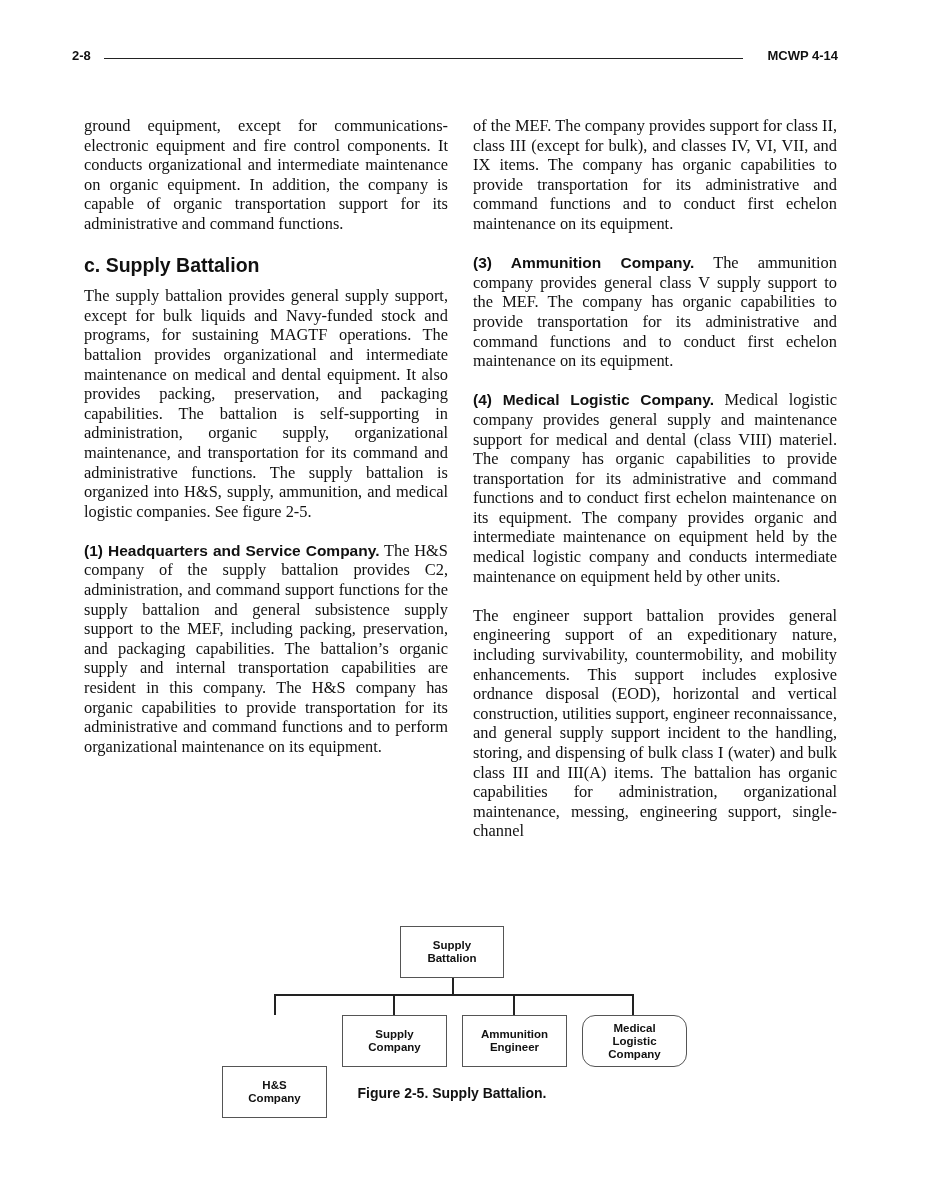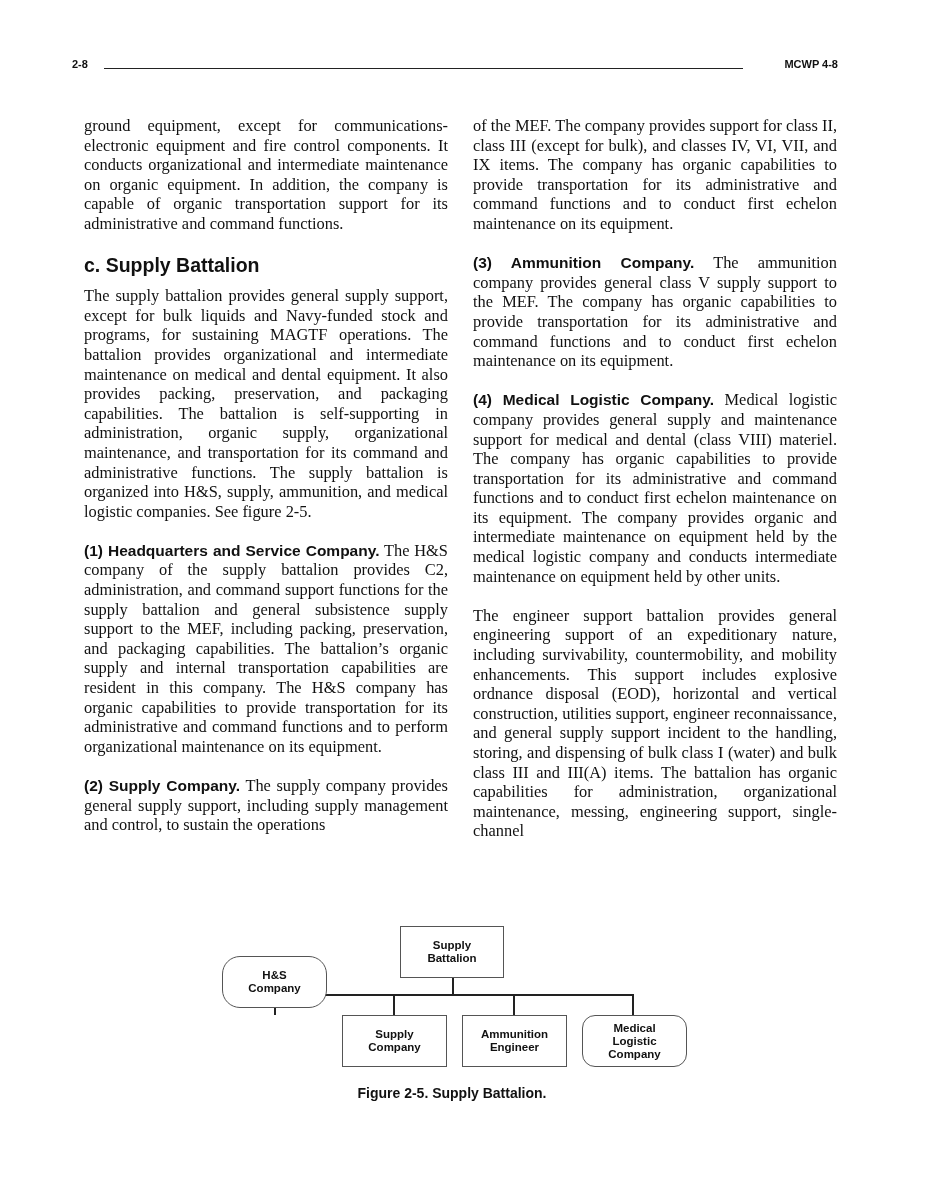--- a/index.html
+++ b/index.html
@@ -1,65 +1,64 @@
 <!DOCTYPE html>
 <html><head>
 <meta charset="utf-8">
 <style>
   html, body { margin:0; padding:0; background:#fff; }
   body { width:926px; height:1198px; position:relative; overflow:hidden; color:#111; }
-  .header { position:absolute; top:58px; left:72px; width:766px; height:22px; font-family:"Liberation Sans", sans-serif; font-weight:bold; font-size:11px; }
+  .header { position:absolute; top:48px; left:72px; width:766px; height:22px; font-family:"Liberation Sans", sans-serif; font-weight:bold; font-size:13px; }
   .header .pg { position:absolute; left:0; top:0; }
   .header .doc { position:absolute; right:0; top:0; }
   .header .rule { position:absolute; left:32px; right:95px; top:10px; border-top:1px solid #222; }
   .col { position:absolute; top:116px; width:364px; font-family:"Liberation Serif", serif; font-size:16.4px; line-height:19.6px; text-align:justify; }
   .col.left { left:64px;margin-left:20px; }
   .col.right { left:473px; }
   .col p { margin:0 0 19.6px 0; }
   .col h2 { font-family:"Liberation Sans", sans-serif; font-weight:bold; font-size:19.5px; margin:0 0 9px 0; line-height:24px; }
   .para-head { font-family:"Liberation Sans", sans-serif; font-weight:bold; font-size:15.5px; }
   .chart { position:absolute; left:0; top:0; width:926px; height:1120px; pointer-events:none; }
   .box { position:absolute; border:1.5px solid #555; background:#fff; display:flex; align-items:center; justify-content:center; text-align:center; font-family:"Liberation Sans", sans-serif; font-weight:bold; font-size:11.5px; line-height:13px; box-sizing:border-box; white-space:pre-line; pointer-events:auto; }
   .line { position:absolute; background:#222; }
   .caption { position:absolute; top:1085px; left:0; width:904px; text-align:center; font-family:"Liberation Sans", sans-serif; font-weight:bold; font-size:14px; }
 </style>
 </head>
 <body>
 
 <div class="header">
   <span class="pg">2-8</span>
   <div class="rule"></div>
-  <span class="doc">MCWP 4-8</span>
+  <span class="doc">MCWP 4-14</span>
 </div>
 
 <div class="col left">
   <p>ground equipment, except for communications-electronic equipment and fire control components. It conducts organizational and intermediate maintenance on organic equipment. In addition, the company is capable of organic transportation support for its administrative and command functions.</p>
   <h2>c.  Supply Battalion</h2>
   <p>The supply battalion provides general supply support, except for bulk liquids and Navy-funded stock and programs, for sustaining MAGTF operations. The battalion provides organizational and intermediate maintenance on medical and dental equipment. It also provides packing, preservation, and packaging capabilities. The battalion is self-supporting in administration, organic supply, organizational maintenance, and transportation for its command and administrative functions. The supply battalion is organized into H&amp;S, supply, ammunition, and medical logistic companies. See figure 2-5.</p>
   <p><span class="para-head">(1) Headquarters and Service Company.</span><span> The H&amp;S company of the supply battalion provides C2, administration, and command support functions for the supply battalion and general subsistence supply support to the MEF, including packing, preservation, and packaging capabilities. The battalion’s organic supply and internal transportation capabilities are resident in this company. The H&amp;S company has organic capabilities to provide transportation for its administrative and command functions and to perform organizational maintenance on its equipment.</span></p>
-  <p><span class="para-head">(2) Supply Company.</span><span> The supply company provides general supply support, including supply management and control, to sustain the operations</span></p>
 </div>
 
 <div class="col right">
   <p>of the MEF. The company provides support for class II, class III (except for bulk), and classes IV, VI, VII, and IX items. The company has organic capabilities to provide transportation for its administrative and command functions and to conduct first echelon maintenance on its equipment.</p>
   <p><span class="para-head">(3) Ammunition Company.</span><span> The ammunition company provides general class V supply support to the MEF. The company has organic capabilities to provide transportation for its administrative and command functions and to conduct first echelon maintenance on its equipment.</span></p>
   <p><span class="para-head">(4) Medical Logistic Company.</span><span> Medical logistic company provides general supply and maintenance support for medical and dental (class VIII) materiel. The company has organic capabilities to provide transportation for its administrative and command functions and to conduct first echelon maintenance on its equipment. The company provides organic and intermediate maintenance on equipment held by the medical logistic company and conducts intermediate maintenance on equipment held by other units.</span></p>
   <p>The engineer support battalion provides general engineering support of an expeditionary nature, including survivability, countermobility, and mobility enhancements. This support includes explosive ordnance disposal (EOD), horizontal and vertical construction, utilities support, engineer reconnaissance, and general supply support incident to the handling, storing, and dispensing of bulk class I (water) and bulk class III and III(A) items. The battalion has organic capabilities for administration, organizational maintenance, messing, engineering support, single-channel</p>
 </div>
 
 <div class="chart">
   <div class="box" style="left:400px; top:926px; width:104px; height:52px;">Supply
 Battalion</div>
   <div class="line" style="left:452px; top:978px; width:1.5px; height:17px;"></div>
   <div class="line" style="left:274px; top:994px; width:360px; height:1.5px;"></div>
   <div class="line" style="left:274px; top:994px; width:1.5px; height:21px;"></div>
   <div class="line" style="left:393px; top:994px; width:1.5px; height:21px;"></div>
   <div class="line" style="left:513px; top:994px; width:1.5px; height:21px;"></div>
   <div class="line" style="left:632px; top:994px; width:1.5px; height:21px;"></div>
-  <div class="box" style="left:222px; top:956px; width:105px; height:52px;border-radius:18px;">H&amp;S
+  <div class="box" style="left:222px; top:1066px; width:105px; height:52px;">H&amp;S
 Company</div>
   <div class="box" style="left:342px; top:1015px; width:105px; height:52px;">Supply
 Company</div>
   <div class="box" style="left:462px; top:1015px; width:105px; height:52px;">Ammunition
 Engineer</div>
   <div class="box" style="left:582px; top:1015px; width:105px; height:52px;border-radius:13px;">Medical
 Logistic
 Company</div>
 </div>
 

